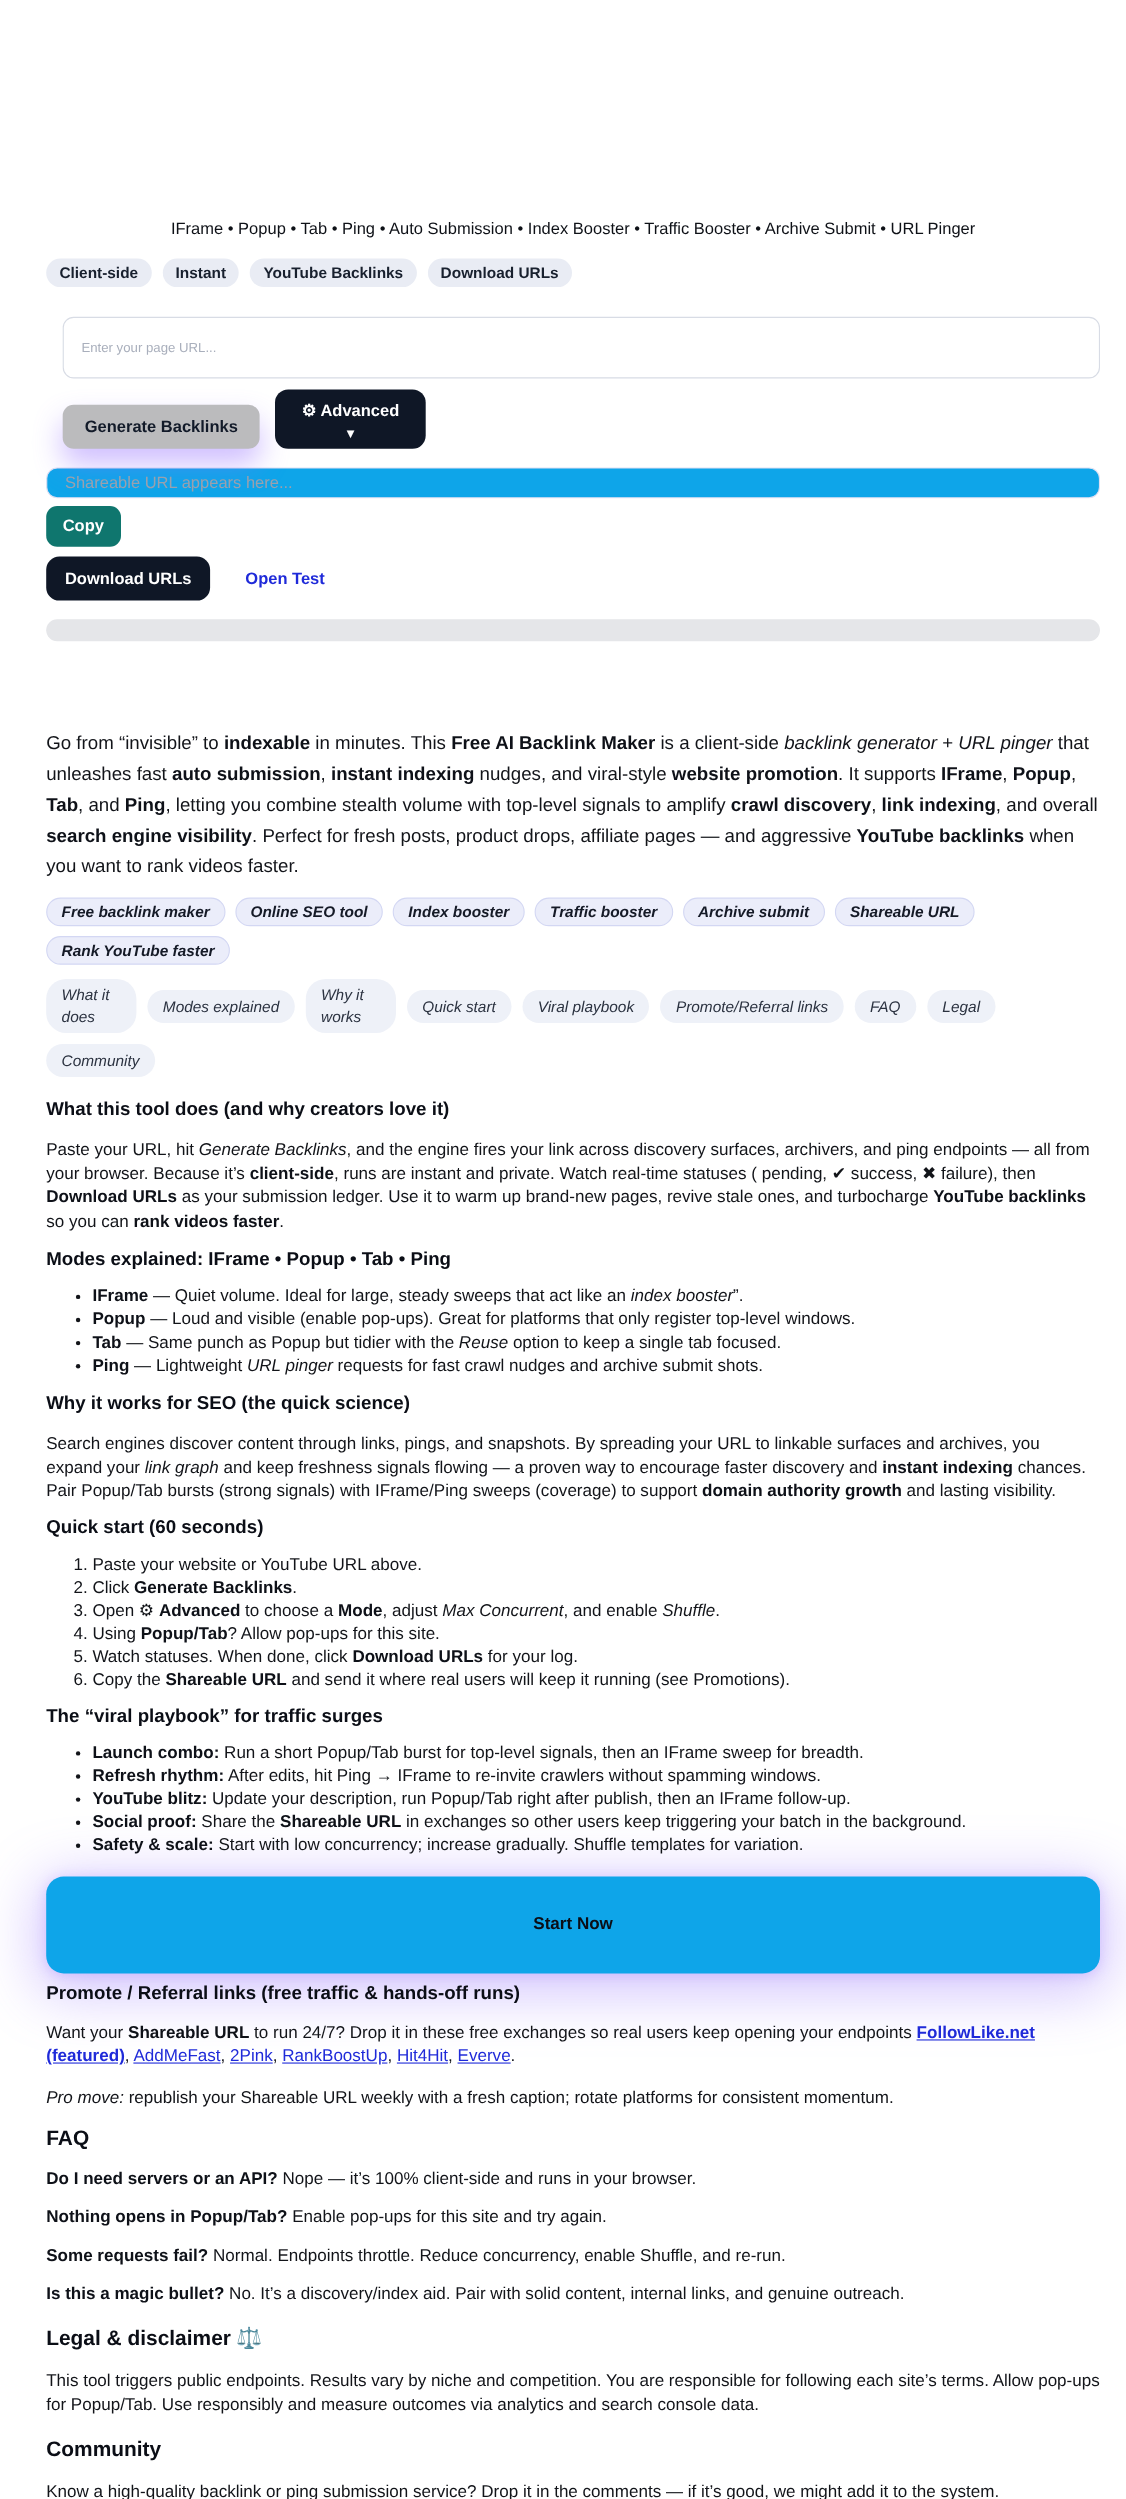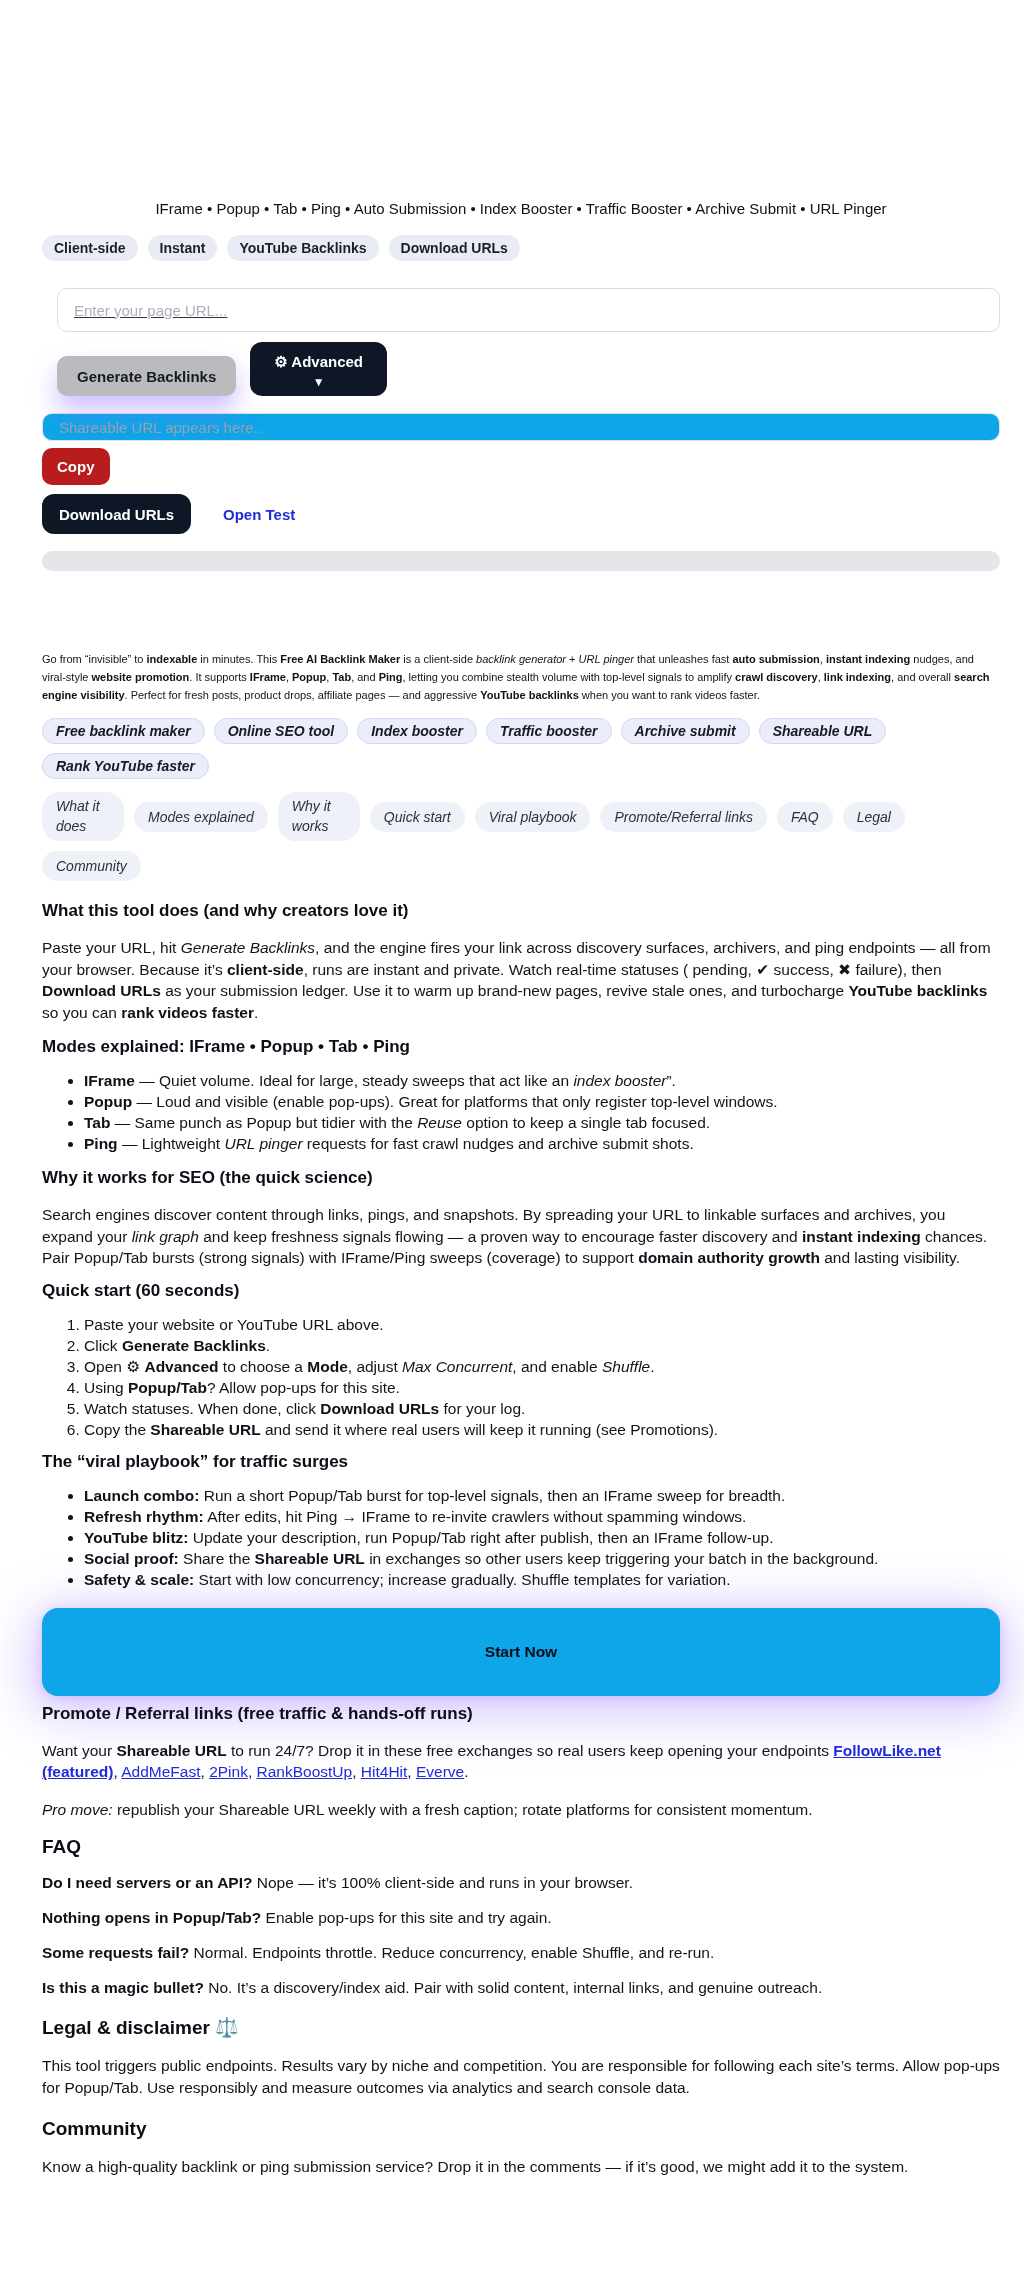--- a/index.html
+++ b/index.html
@@ -6,42 +6,42 @@
   body{
     width:1024px;height:2272px;overflow:hidden;background:#ffffff;
     font-family:"Liberation Sans",sans-serif;color:#15171c;
     -webkit-font-smoothing:antialiased;
   }
   .container{padding:200px 24px 40px 42px;box-sizing:border-box;width:1024px;}
   .tagline{text-align:center;font-size:15px;color:#0e1117;margin:0 0 18px;}
   .badge-row{display:flex;gap:10px;margin:0 0 27px;}
   .badge{background:#e9ecf4;border-radius:14px;padding:5px 12px;font-weight:700;font-size:14px;color:#18202e;}
   .form-top{margin-left:15px;}
-  .url-input{display:block;width:100%;box-sizing:border-box;height:44px;border:1.5px solid #d8dce5;
-    border-radius:10px;padding:0 16px;font-size:15px;color:#333;outline:none;background:#fff;text-decoration:underline;}
+  .url-input{display:block;width:100%;box-sizing:border-box;height:56px;border:1.5px solid #d8dce5;
+    border-radius:10px;padding:0 16px;font-size:12px;color:#333;outline:none;background:#fff;}
   .url-input::placeholder{color:#a9afbc;}
   .btn-row{display:flex;align-items:flex-end;gap:14px;margin-top:10px;}
   .btn-generate{background:#bbbbbd;color:#121a29;font-weight:700;font-size:15px;border:none;
     border-radius:10px;height:40px;padding:0 20px;cursor:pointer;
     box-shadow:0 14px 26px rgba(148,110,255,.45);}
   .btn-advanced{background:#0f1726;color:#fff;border:none;border-radius:12px;padding:9px 24px 6px;
     text-align:center;font-weight:700;font-size:15px;line-height:1.5;cursor:pointer;}
   .btn-advanced .caret{display:block;font-size:12px;line-height:1.4;}
   .share-input{margin-top:17px;display:block;width:100%;box-sizing:border-box;height:28px;background:#0ea5e9;
     border:1.5px solid #dde0f3;border-radius:10px;padding:0 16px;font-size:15px;color:#444;outline:none;}
   .share-input::placeholder{color:#9aa0ae;}
-  .btn-copy{margin-top:7px;background:#b91c1c;color:#fff;font-weight:700;font-size:15px;border:none;
+  .btn-copy{margin-top:7px;background:#0f766e;color:#fff;font-weight:700;font-size:15px;border:none;
     border-radius:10px;height:37px;padding:10px 15px;display:block;cursor:pointer;}
   .dl-row{display:flex;align-items:center;gap:32px;margin-top:9px;}
   .btn-download{background:#0f1726;color:#fff;font-weight:700;font-size:15px;border:none;border-radius:12px;
     height:40px;padding:0 17px;cursor:pointer;}
   .open-test{color:#1f2ad9;font-weight:700;font-size:15px;text-decoration:none;}
   .progress{margin-top:17px;height:20px;background:#e5e6e9;border-radius:10px;}
   .progress.status{margin-top:8px;font-size:13.5px;color:#0e1014;line-height:20px;padding-left:3px;box-sizing:border-box;}
-  .intro{margin:79px 0 0;font-size:11px;line-height:18px;color:#121419;}
+  .intro{margin:79px 0 0;font-size:17px;line-height:28px;color:#121419;}
   .pills{display:flex;flex-wrap:wrap;gap:9px;margin-top:14px;align-items:center;font-style:italic;}
   .pill-feature{background:#ebedfa;border:1px solid #d3d7f3;border-radius:16px;padding:4px 13px;
     font-size:14px;font-weight:600;color:#151a27;}
   .pills.nav{max-width:905px;gap:10px;margin-top:13px;}
   .pill-nav{background:#eef1f8;border-radius:18px;padding:7px 14px;font-size:14px;color:#2b3240;cursor:pointer;}
   .pill-nav:nth-child(1),.pill-nav:nth-child(3){width:54px;line-height:1.4;padding:5px 14px;}
   h2,h3{color:#0b0e16;margin:0;}
   h3{font-size:17px;}
   h2{font-size:19px;}
   .mt20{margin-top:20px;} .mt16{margin-top:16px;} .mt14{margin-top:14px;} .mt12{margin-top:12px;}

